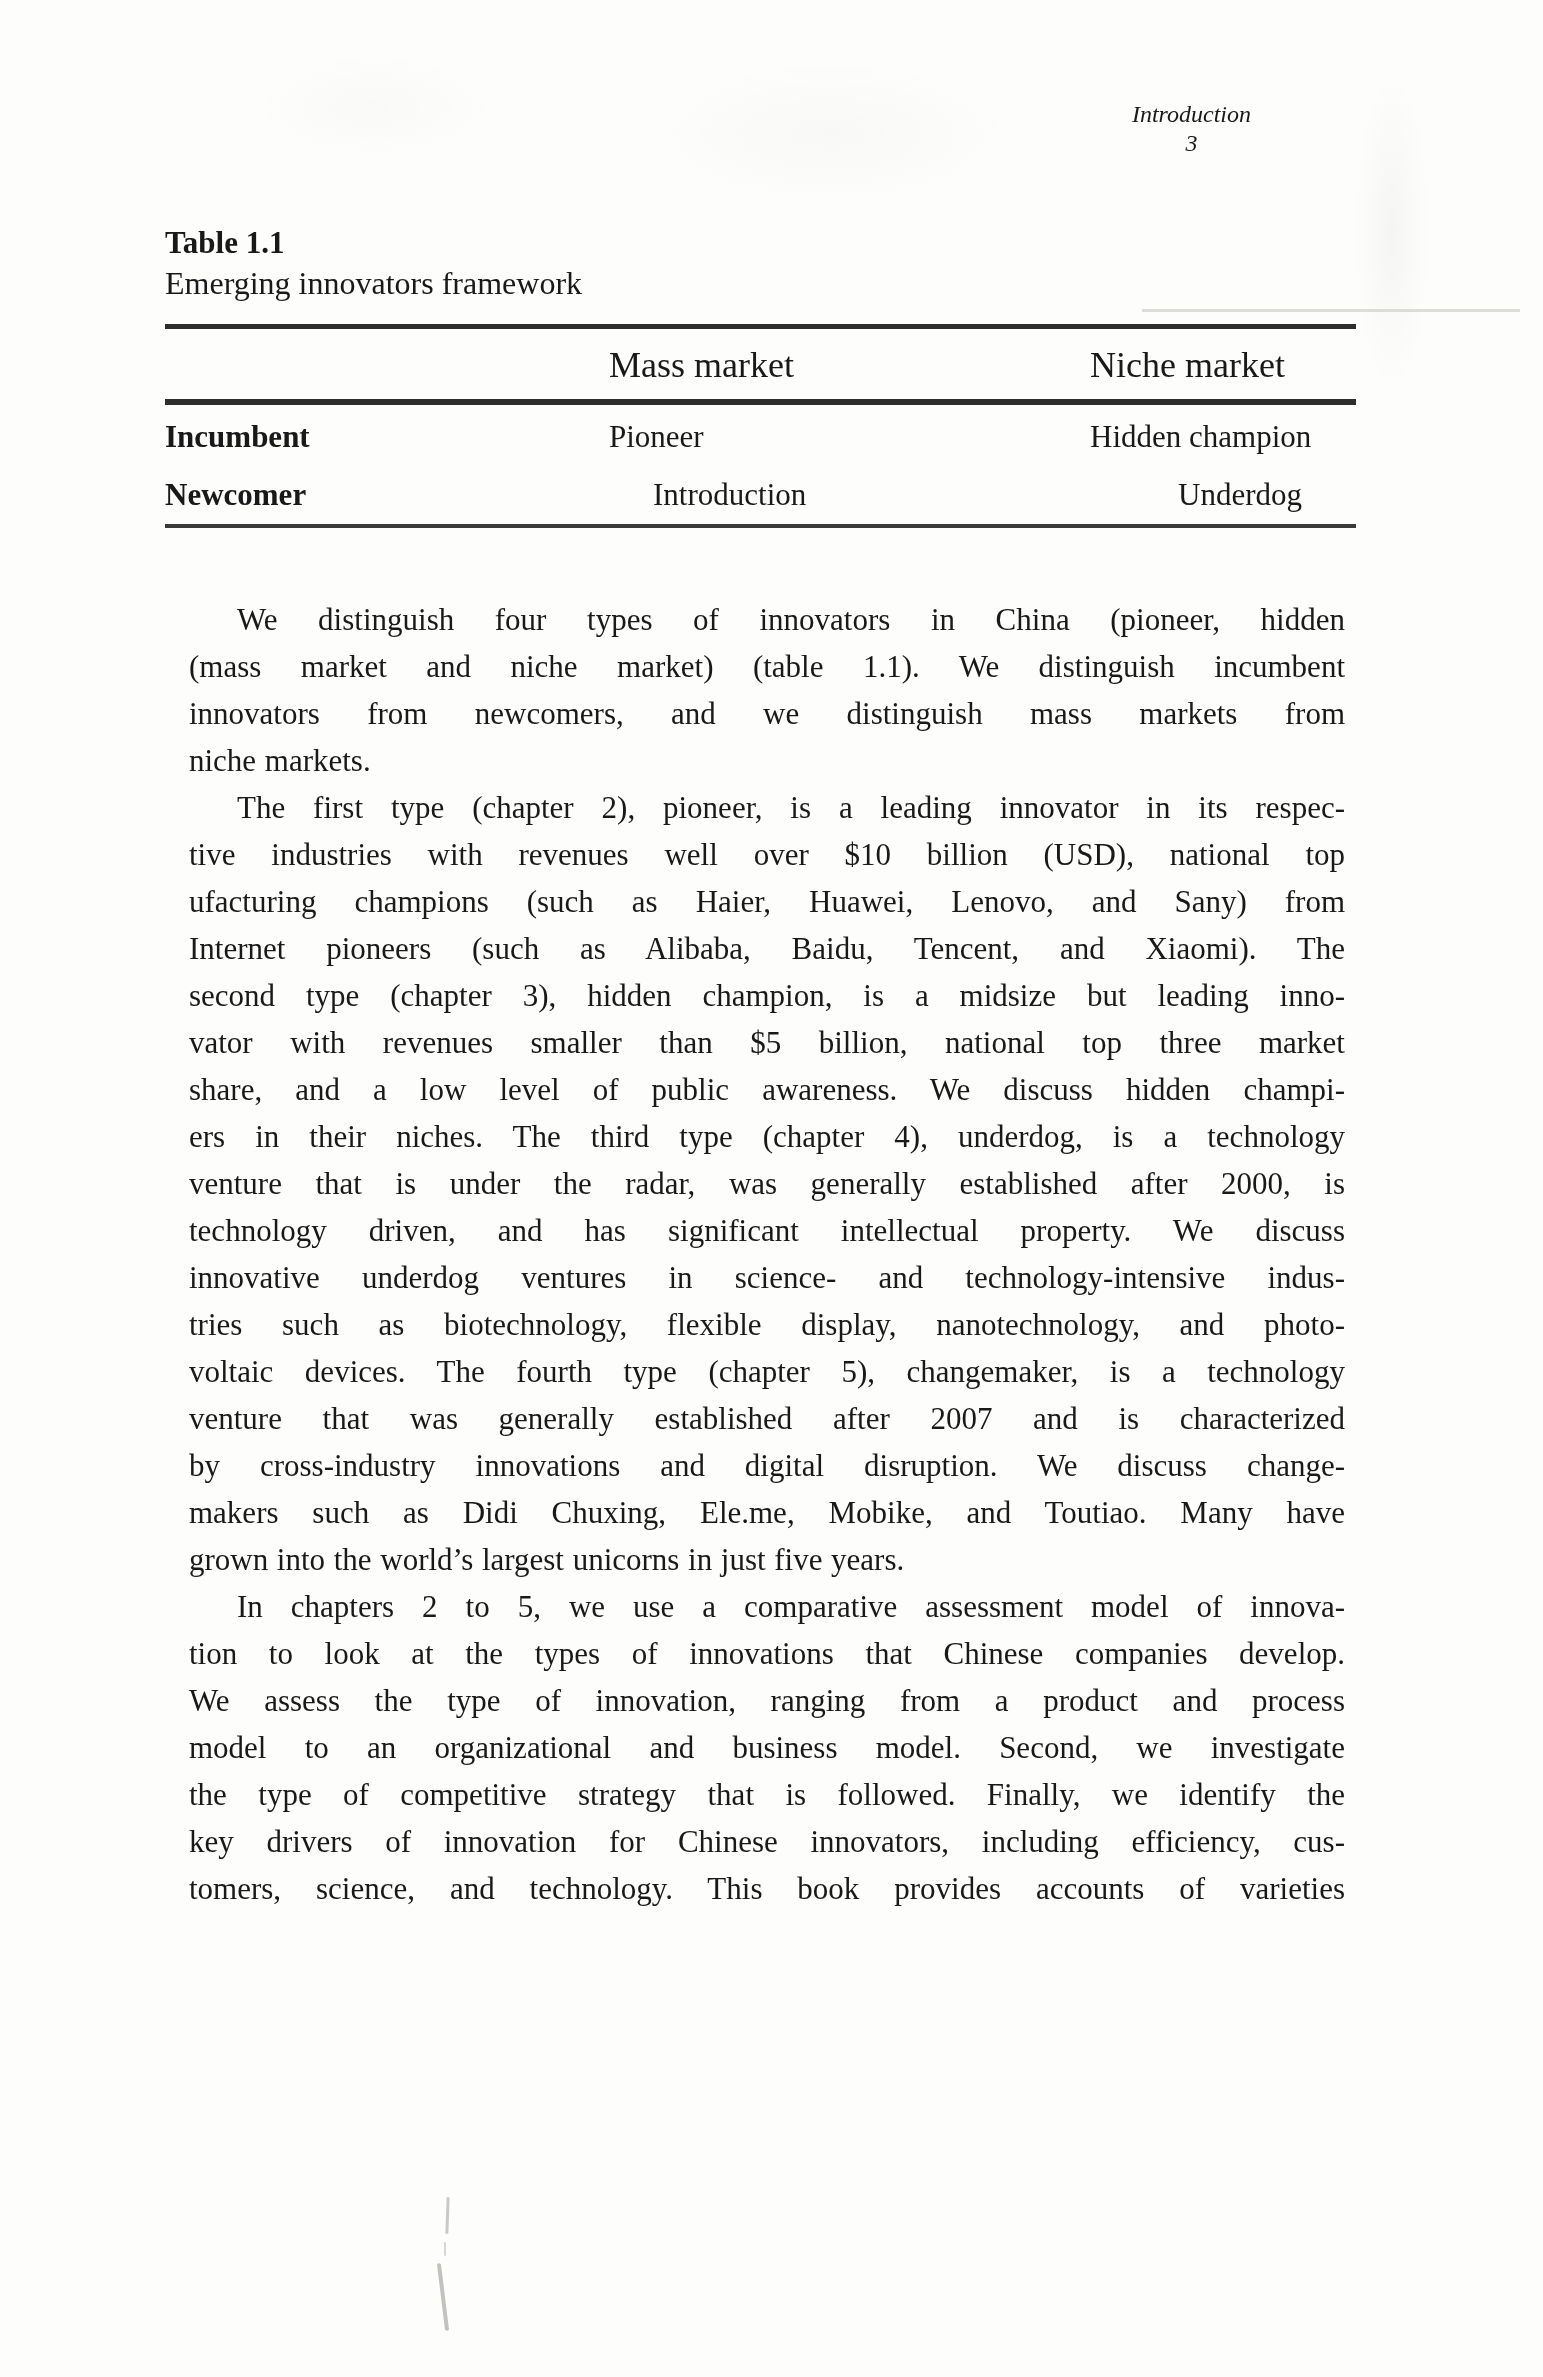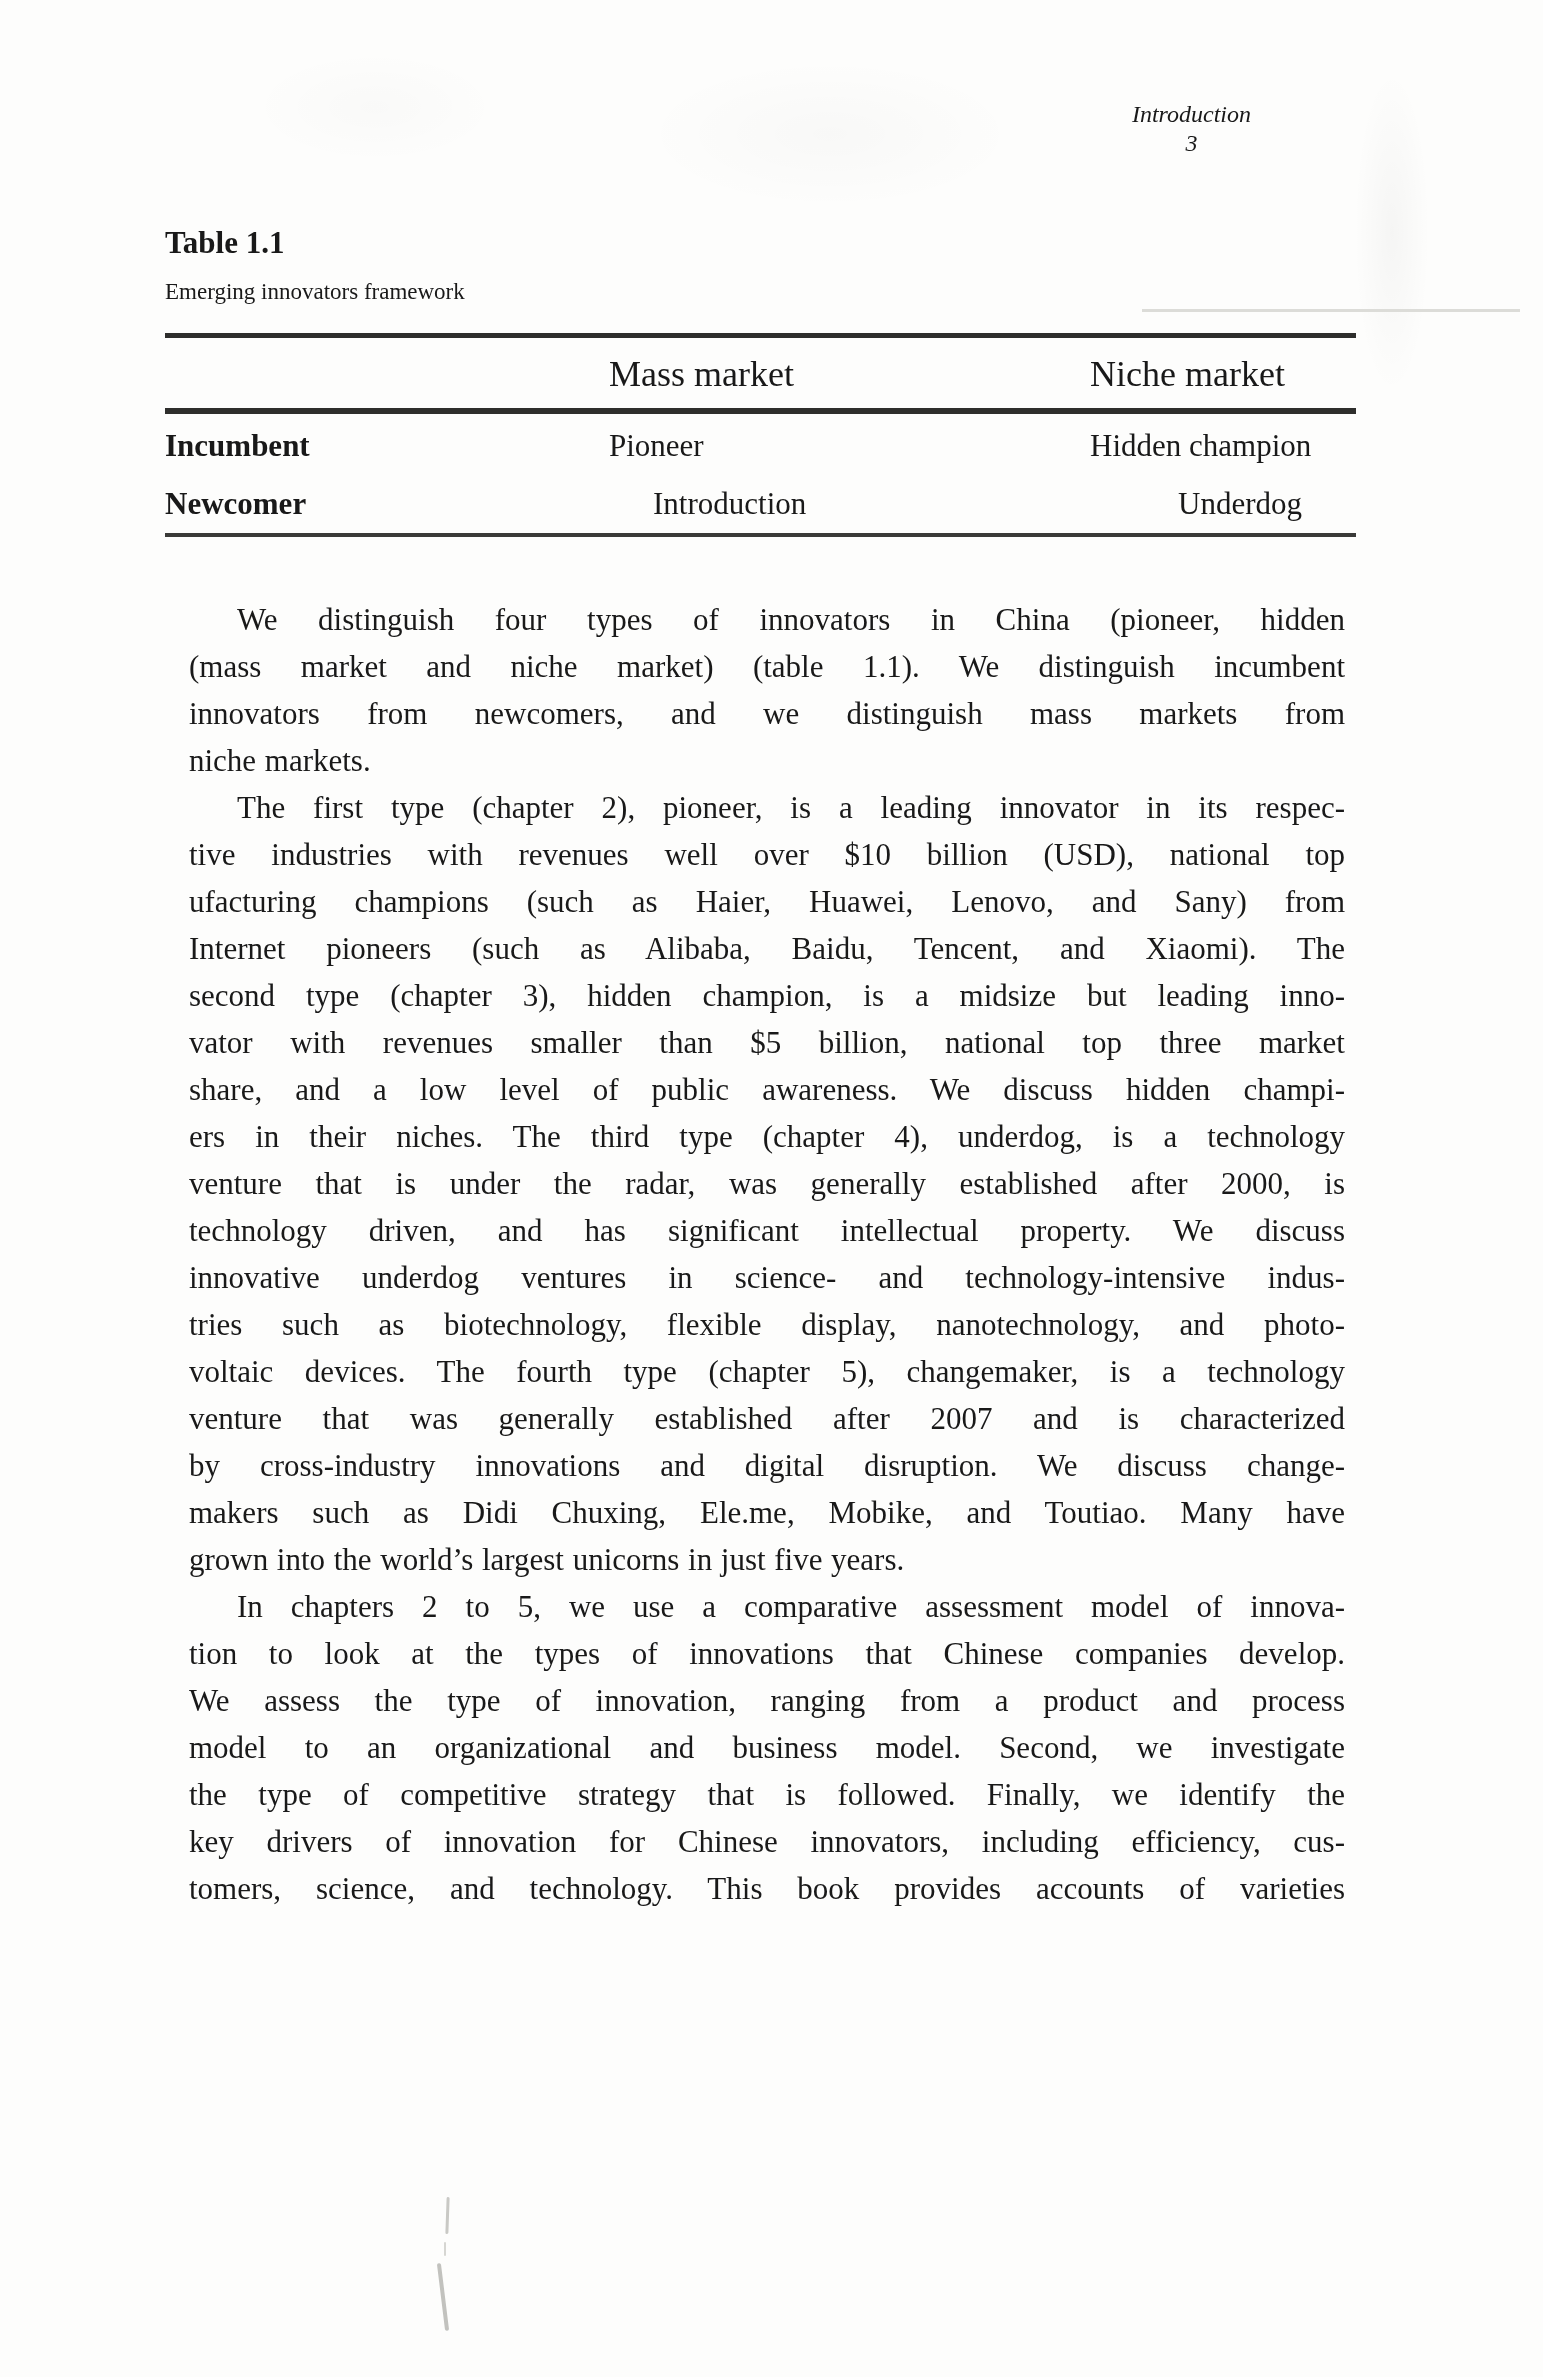--- a/index.html
+++ b/index.html
@@ -18,21 +18,21 @@
   }
   .running-head{
     position:absolute;top:100px;left:1056px;width:271px;
     display:flex;justify-content:space-between;align-items:center;
     font-size:24px;font-style:italic;line-height:1.2;flex-direction:column;
   }
   .table-block{
     position:absolute;left:165px;top:223px;width:1191px;
   }
   .table-label{font-weight:bold;font-size:31px;line-height:40px;}
-  .table-caption{font-size:23px;line-height:40px;margin-top:9px;}
+  .table-caption{font-size:32px;line-height:40px;}
   .rule{background:#2e2e2c;border:0;margin:0;}
   .rule-top{height:5.4px;margin-top:20.5px;}
   .rule-mid{height:5.4px;}
   .rule-bottom{height:3.6px;background:#3a3a38;margin-top:10.7px;}
   .tgrid{display:grid;grid-template-columns:444px 481px 1fr;}
   .thead{padding:17px 0 14.3px;}
   .thead .cell{font-weight:normal;font-size:36px;line-height:39px;}
   .trow1{padding-top:12px;}
   .trow2{padding-top:19px;gap:44px;}
   .trow .cell{font-size:31px;line-height:39px;}

